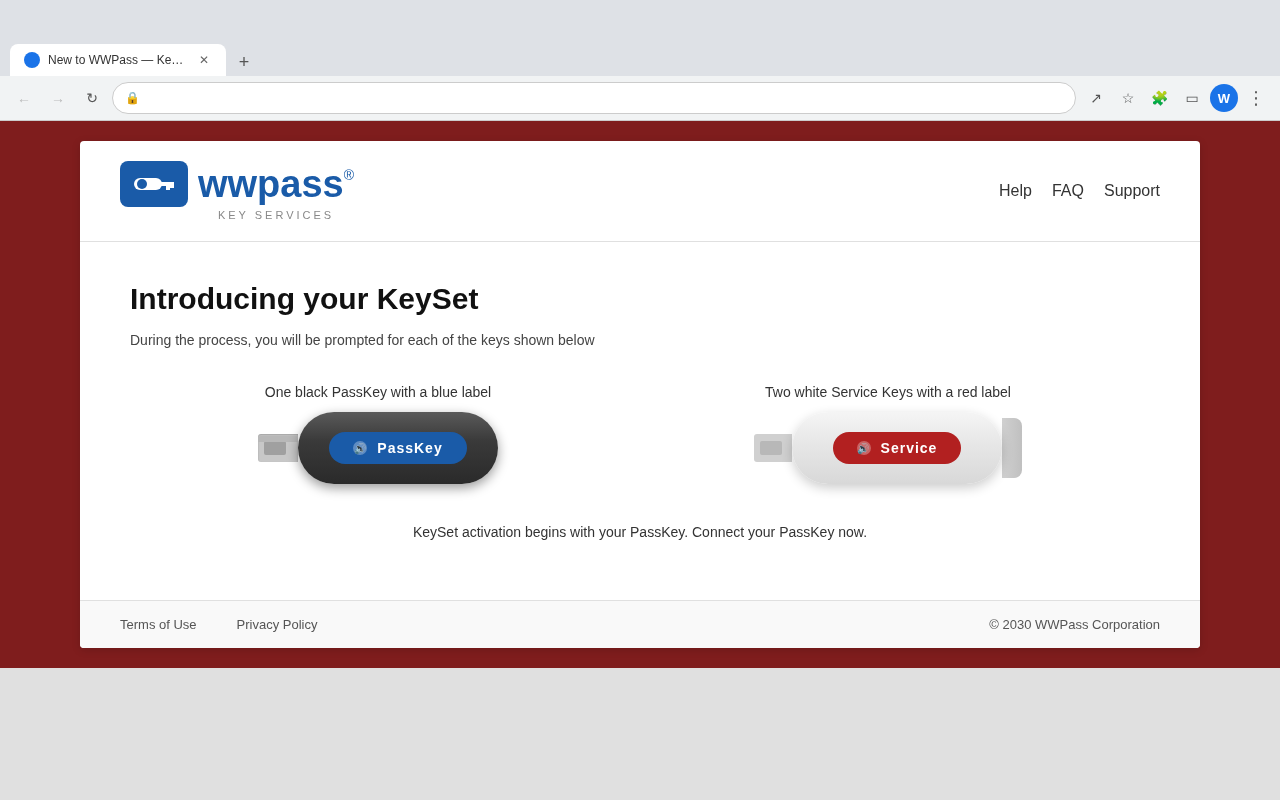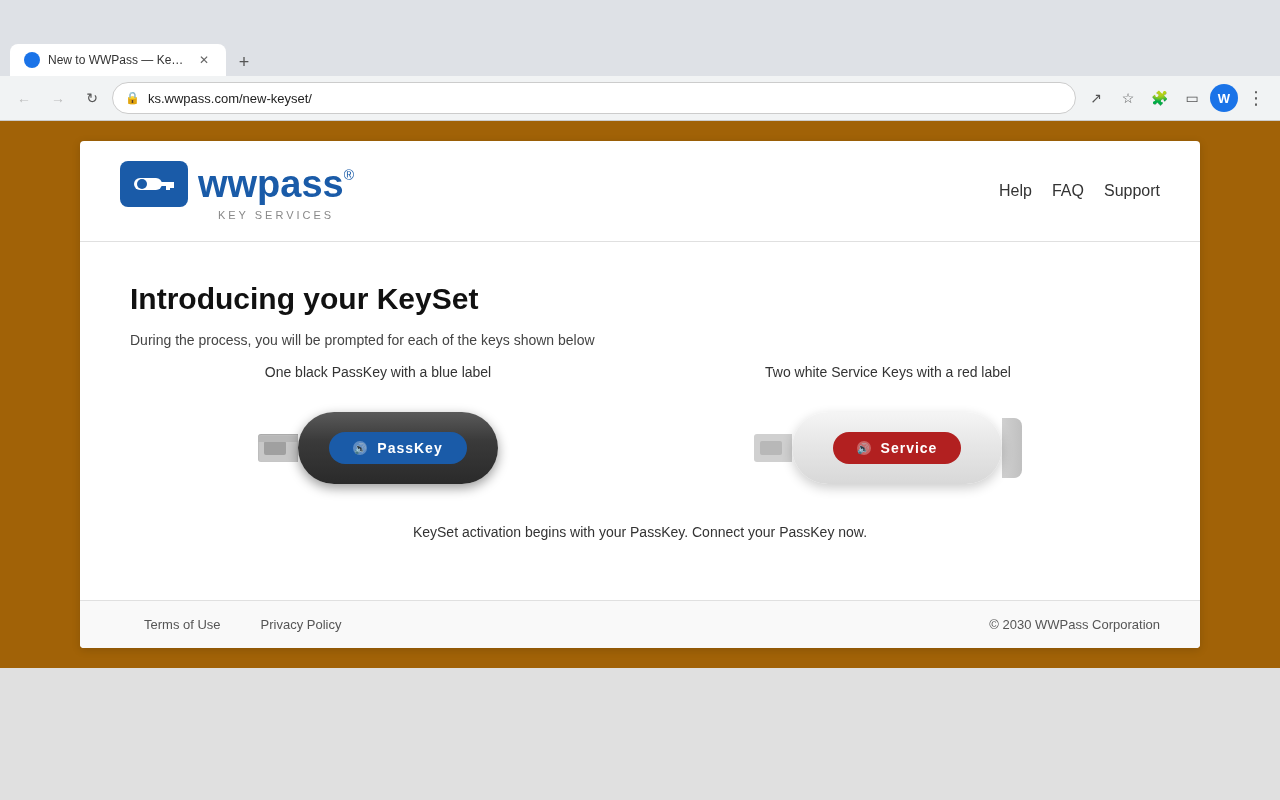--- a/index.html
+++ b/index.html
@@ -179,21 +179,21 @@
       cursor: pointer;
     }
 
     .menu-btn {
       font-size: 18px;
       color: #555;
     }
 
     
     .page-wrapper {
-      background: #a16207;
+      background: #7f1d1d;
       display: flex;
       justify-content: center;
       padding: 20px 0;
     }
 
     .page-card {
       background: #fff;
       width: 1120px;
       border-radius: 4px;
       box-shadow: 0 2px 8px rgba(0,0,0,0.15);
@@ -259,35 +259,35 @@
     .page-title {
       font-size: 30px;
       font-weight: bold;
       color: #111;
       margin-bottom: 16px;
     }
 
     .intro-text {
       font-size: 14px;
       color: #444;
-      margin-bottom: 16px;
+      margin-bottom: 36px;
     }
 
     .keys-container {
       display: flex;
       justify-content: space-around;
       align-items: flex-start;
       margin-bottom: 40px;
     }
 
     .key-item {
       display: flex;
       flex-direction: column;
       align-items: center;
-      gap: 32px;
+      gap: 12px;
     }
 
     .key-label {
       font-size: 14px;
       color: #333;
       text-align: center;
     }
 
     
     .usb-key {
@@ -442,21 +442,20 @@
       justify-content: space-between;
       align-items: center;
       padding: 16px 40px;
       border-top: 1px solid #e0e0e0;
       background: #f9f9f9;
     }
 
     .footer-links {
       display: flex;
       gap: 40px;
-      margin-left: 24px;
     }
 
     .footer-links a {
       text-decoration: none;
       color: #555;
       font-size: 13px;
     }
 
     .footer-copy {
       font-size: 13px;
@@ -486,21 +485,20 @@
     </div>
     <div class="new-tab-btn">+</div>
   </div>
 
   <div class="browser-toolbar">
     <button class="nav-btn disabled" title="Back">←</button>
     <button class="nav-btn disabled" title="Forward">→</button>
     <button class="nav-btn" title="Refresh">↻</button>
     <div class="address-bar">
       <span class="address-bar-lock">🔒</span>
-      <span class="address-bar-url">ks.wwpass.com/new-keyset/</span>
     </div>
     <div class="toolbar-icons">
       <button class="toolbar-icon-btn" title="Share">↗</button>
       <button class="toolbar-icon-btn" title="Bookmark">☆</button>
       <button class="toolbar-icon-btn" title="Extensions">🧩</button>
       <button class="toolbar-icon-btn" title="Reader mode">▭</button>
       <div class="profile-btn">W</div>
       <button class="toolbar-icon-btn menu-btn" title="Menu">⋮</button>
     </div>
   </div>

